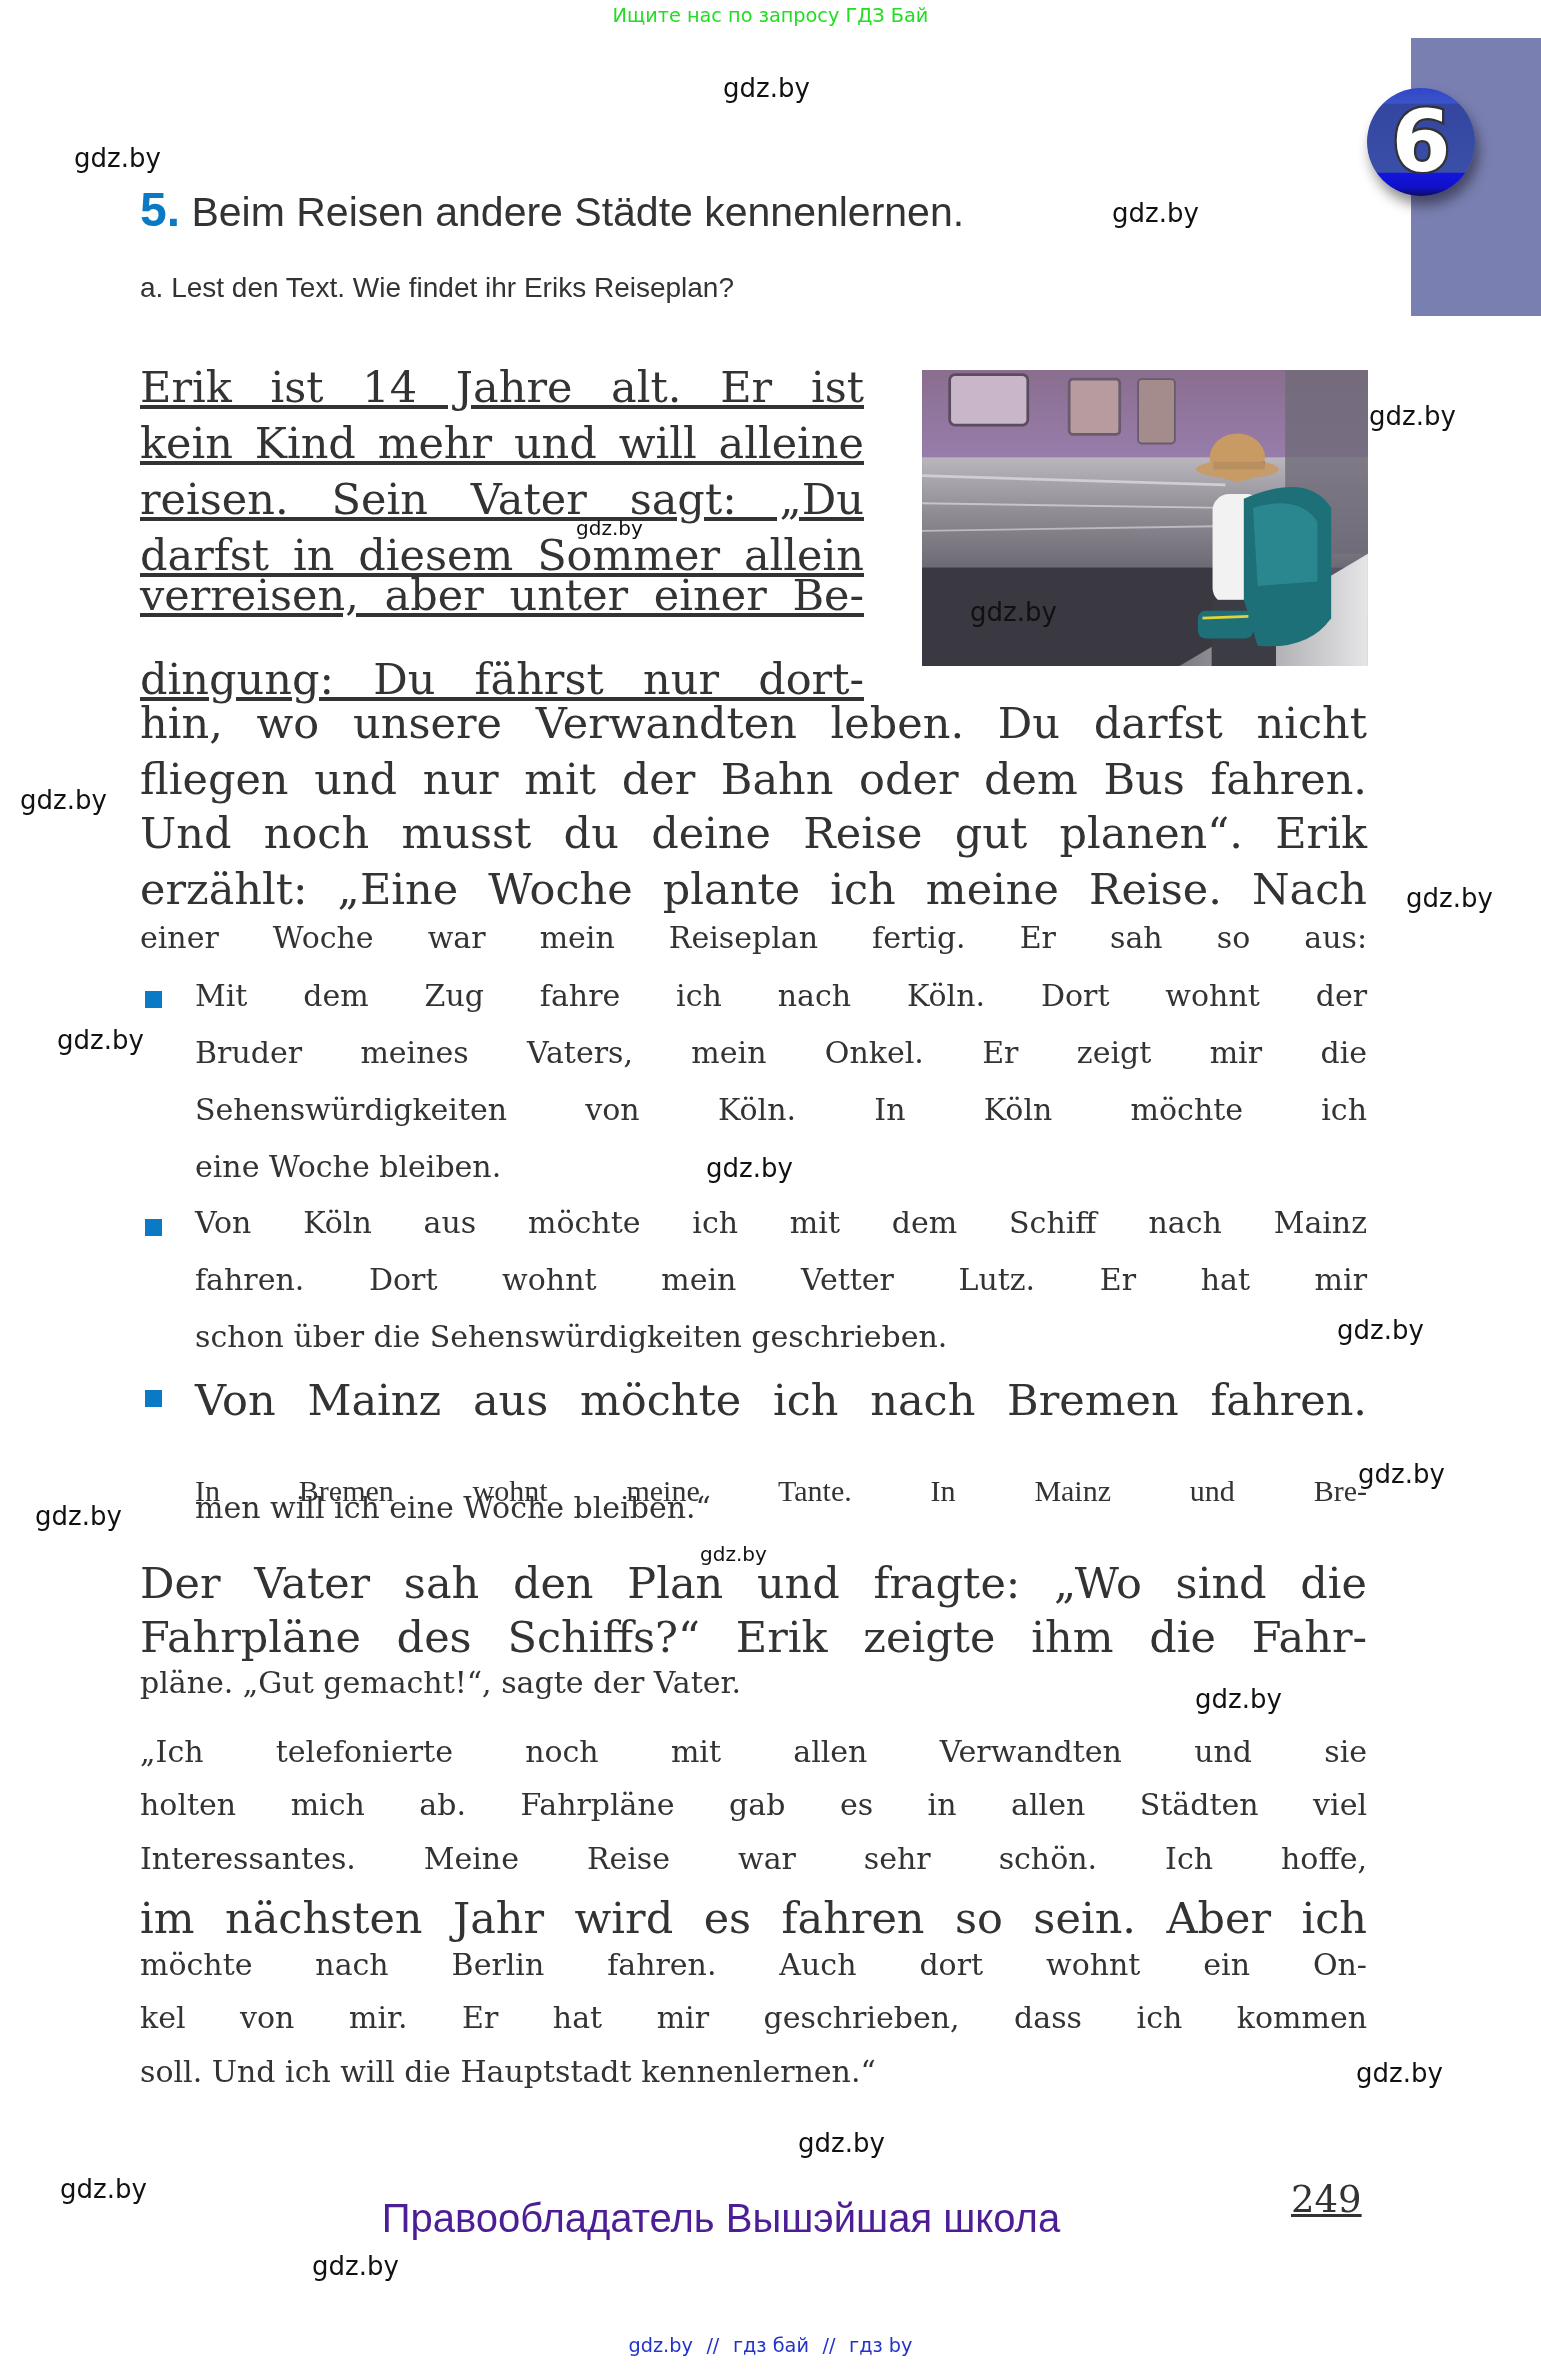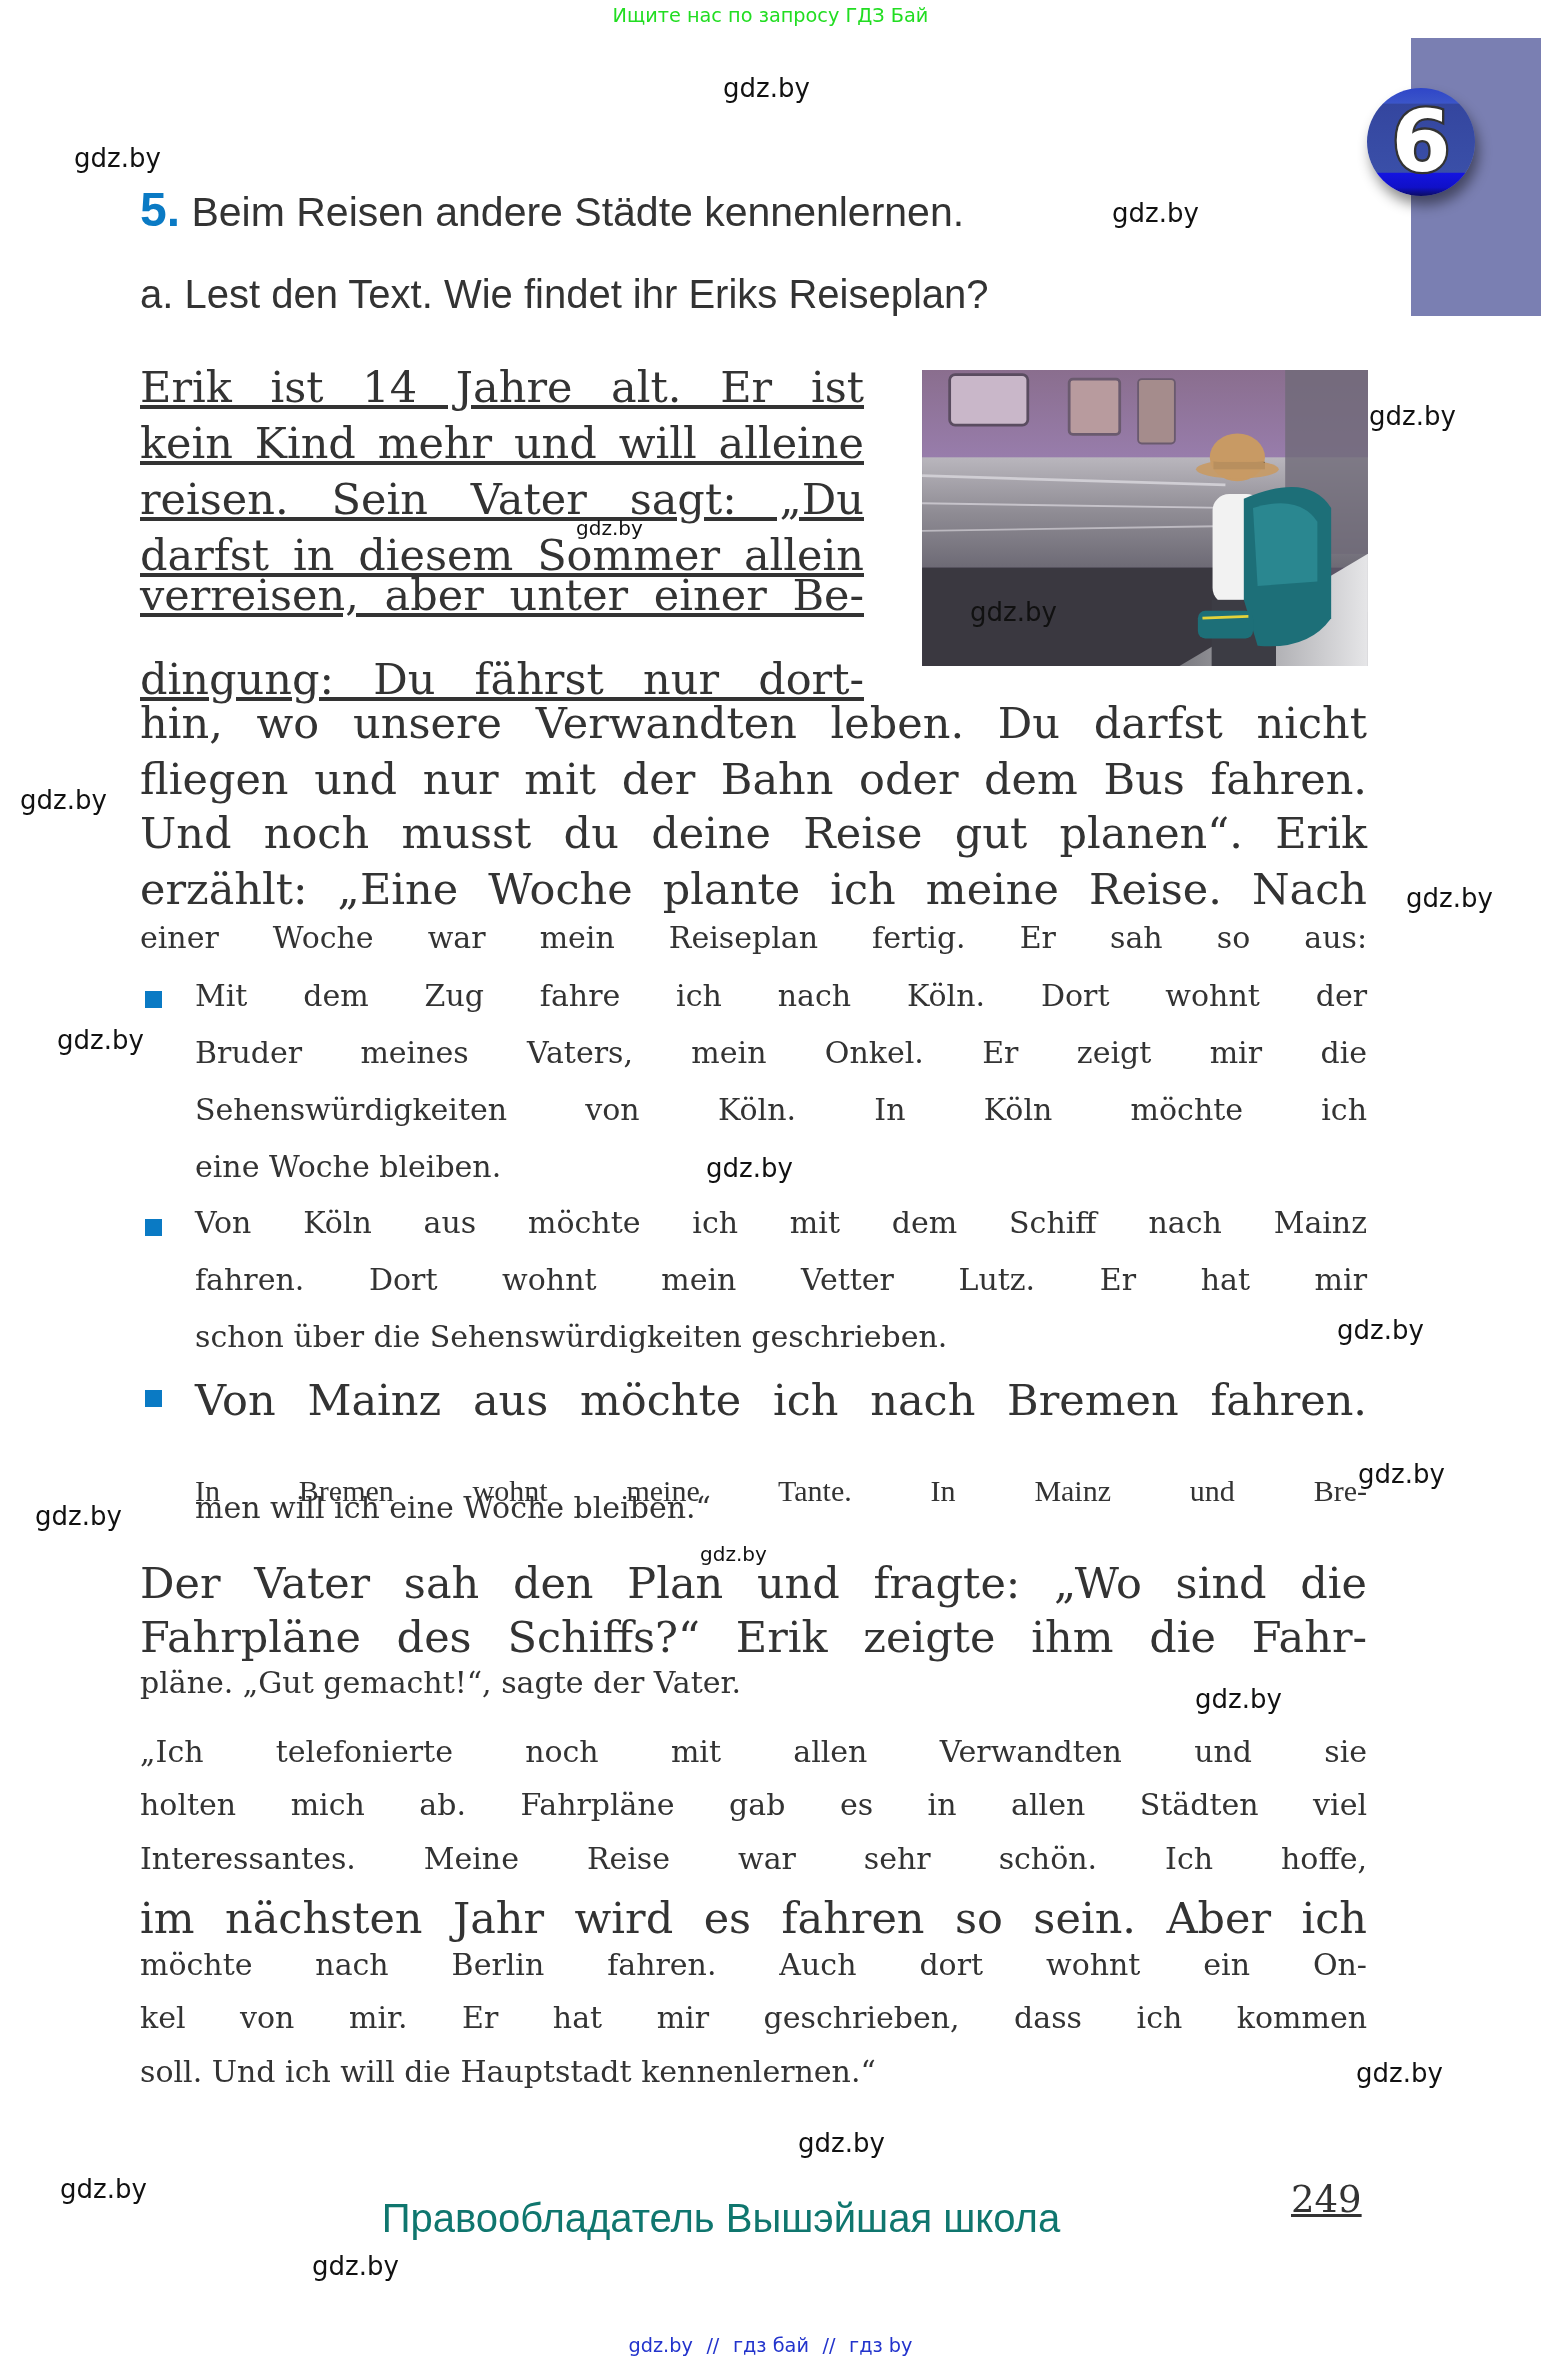--- a/index.html
+++ b/index.html
@@ -9,32 +9,32 @@
   .top-banner { position: absolute; top: 3.7px; left: 0; width: 1541px; text-align: center; font-family: "DejaVu Sans", sans-serif; font-size: 19.3px; color: #22dd22; }
   .side-tab { position: absolute; left: 1411px; top: 38px; width: 130px; height: 278px; background: #7a7fb2; }
   .badge { position: absolute; left: 1367px; top: 88px; width: 108px; height: 108px; border-radius: 50%;
            background: linear-gradient(180deg, #2f46c8 0%, #3b55c9 14%, #34469f 15%, #3a4fa8 78%, #1414e0 79%, #1010c8 92%, #0c0c60 100%);
            box-shadow: 3.7px 9.2px 13px rgba(0,0,0,0.45); }
   .badge-num { position: absolute; left: 0; top: 0; width: 108px; height: 108px; text-align: center; line-height: 108px;
                font-family: "DejaVu Sans", sans-serif; font-weight: bold; font-size: 85px; color: #ffffff;
                -webkit-text-stroke: 4.6px #333; paint-order: stroke fill; }
   .heading { position: absolute; left: 140px; top: 182px; font-family: "Liberation Sans", sans-serif; font-size: 41px; color: #333; white-space: nowrap; }
   .heading .num { color: #0a7ac4; font-weight: bold; font-size: 48px; }
-  .subheading { position: absolute; left: 140px; top: 272px; font-family: "Liberation Sans", sans-serif; font-size: 40px; color: #333; white-space: nowrap; }
+  .subheading { position: absolute; left: 140px; top: 272px; font-family: "Liberation Sans", sans-serif; font-size: 28px; color: #333; white-space: nowrap; }
   .photo { position: absolute; left: 922px; top: 370px; width: 446px; height: 296px; overflow: hidden; }
   .body-line { position: absolute; left: 140px; font-family: "DejaVu Serif", serif; font-size: 43px; color: #333; white-space: nowrap;
                text-align: justify; text-align-last: justify; line-height: 1; }
   .body-line.narrow { width: 724px; text-decoration: underline; }
   .body-line.wide { width: 1227px; }
   .body-line.bullet-text { left: 195px; width: 1172px; }
   .body-line.last { text-align-last: left; }
   .body-line.dense { font-size: 30px; }
   .bullet { position: absolute; left: 145px; width: 16.5px; height: 16.5px; background: #0a7ac4; }
   .page-num { position: absolute; left: 1291px; top: 2178px; font-family: "DejaVu Serif", serif; font-size: 37px; color: #333; text-decoration: underline; }
-  .rights { position: absolute; left: 0; width: 1442px; top: 2196px; text-align: center; font-family: "Liberation Sans", sans-serif; font-size: 40px; color: #0f766e; }
+  .rights { position: absolute; left: 0; width: 1442px; top: 2196px; text-align: center; font-family: "Liberation Sans", sans-serif; font-size: 40px; color: #4c1d95; }
   .bottom-links { position: absolute; left: 0; width: 1541px; top: 2334px; text-align: center; font-family: "DejaVu Sans", sans-serif; font-size: 19.3px; color: #2233cc; }
   .bottom-links span { margin: 0 3.7px; }
 </style>
 </head>
 <body>
 
 <div class="top-banner">Ищите нас по запросу ГДЗ Бай</div>
 
 <div class="side-tab"></div>
 <div class="badge">

